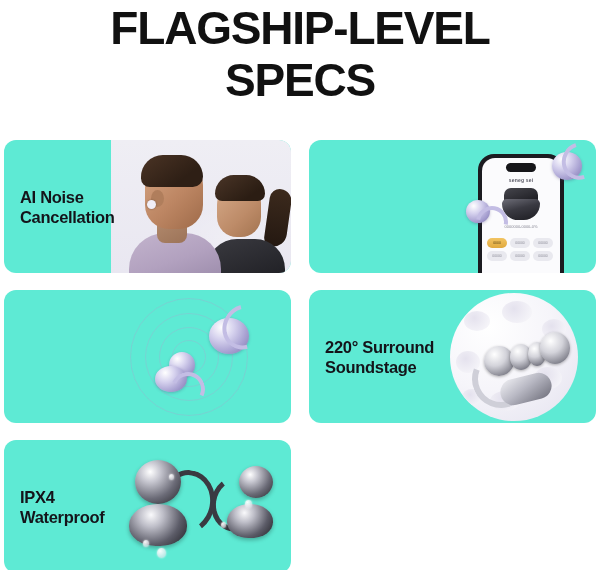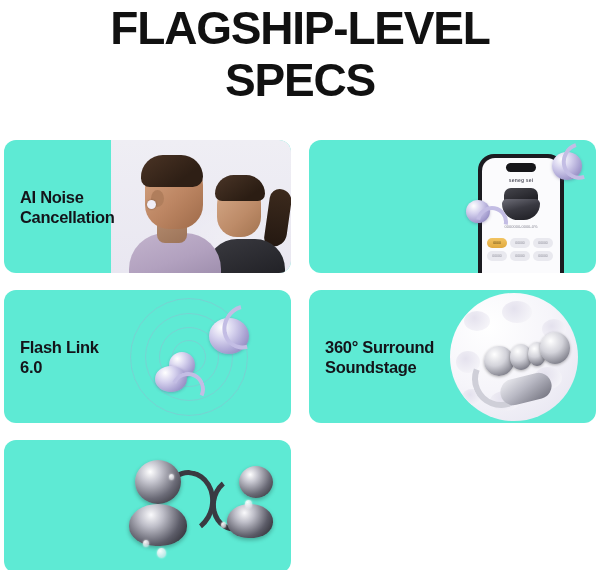--- a/index.html
+++ b/index.html
@@ -546,22 +546,20 @@
         <div class="bud-purple" style="right:28px; top:14px; width:56px; height:56px;">
           <div class="ball" style="left:2px; top:14px; width:40px; height:36px;"></div>
           <div class="hook" style="left:16px; top:0px; width:34px; height:38px; transform:rotate(32deg);"></div>
         </div>
         <div class="bud-purple" style="right:84px; top:62px; width:52px; height:50px;">
           <div class="ball" style="left:14px; top:0px; width:26px; height:26px;"></div>
           <div class="ball" style="left:0px; top:14px; width:32px; height:26px;"></div>
           <div class="hook" style="left:16px; top:20px; width:26px; height:26px; transform:rotate(160deg);"></div>
         </div>
       </div>
-      <div class="card-label">Flash Link
-6.0</div>
     </div>
 
     <div class="card">
       <div class="art">
         <div class="sphere">
           <div class="dimple" style="left:14px;  top:18px;  width:26px; height:20px;"></div>
           <div class="dimple" style="left:52px;  top:8px;   width:30px; height:22px;"></div>
           <div class="dimple" style="left:92px;  top:26px;  width:24px; height:20px;"></div>
           <div class="dimple" style="left:6px;   top:58px;  width:24px; height:22px;"></div>
           <div class="dimple" style="left:84px;  top:74px;  width:28px; height:22px;"></div>
@@ -570,21 +568,21 @@
         </div>
         <div class="driver-stack">
           <div class="ear-hook-metal"></div>
           <div class="driver-part" style="left:14px; top:22px; width:30px; height:30px;"></div>
           <div class="driver-part" style="left:40px; top:20px; width:22px; height:26px;"></div>
           <div class="driver-part" style="left:58px; top:18px; width:18px; height:24px;"></div>
           <div class="driver-part" style="left:70px; top:8px;  width:30px; height:32px;"></div>
           <div class="battery-pod"></div>
         </div>
       </div>
-      <div class="card-label">360° Surround
+      <div class="card-label">220° Surround
 Soundstage</div>
     </div>
 
     <div class="card">
       <div class="art">
         <div class="chrome-bud" style="right:76px; top:16px; width:86px; height:104px;">
           <div class="chrome-hook" style="left:30px; top:14px; width:46px; height:54px; transform:rotate(10deg);"></div>
           <div class="chrome-ball" style="left:6px;  top:4px;  width:46px; height:44px;"></div>
           <div class="chrome-pod" style="left:0px;  top:48px; width:58px; height:42px;"></div>
           <div class="droplet" style="left:40px; top:18px; width:5px; height:6px;"></div>
@@ -592,16 +590,18 @@
           <div class="droplet" style="left:28px; top:92px; width:9px; height:10px;"></div>
         </div>
         <div class="chrome-bud" style="right:10px; top:26px; width:72px; height:88px;">
           <div class="chrome-hook" style="left:2px;  top:10px; width:40px; height:46px; transform:rotate(188deg);"></div>
           <div class="chrome-ball" style="left:30px; top:0px;  width:34px; height:32px;"></div>
           <div class="chrome-pod" style="left:18px; top:38px; width:46px; height:34px;"></div>
           <div class="droplet" style="left:36px; top:34px; width:7px; height:8px;"></div>
           <div class="droplet" style="left:12px; top:56px; width:5px; height:6px;"></div>
         </div>
       </div>
+      <div class="card-label">IPX4
+Waterproof</div>
     </div>
 
   </div>
 </div>
 
 </body></html>

